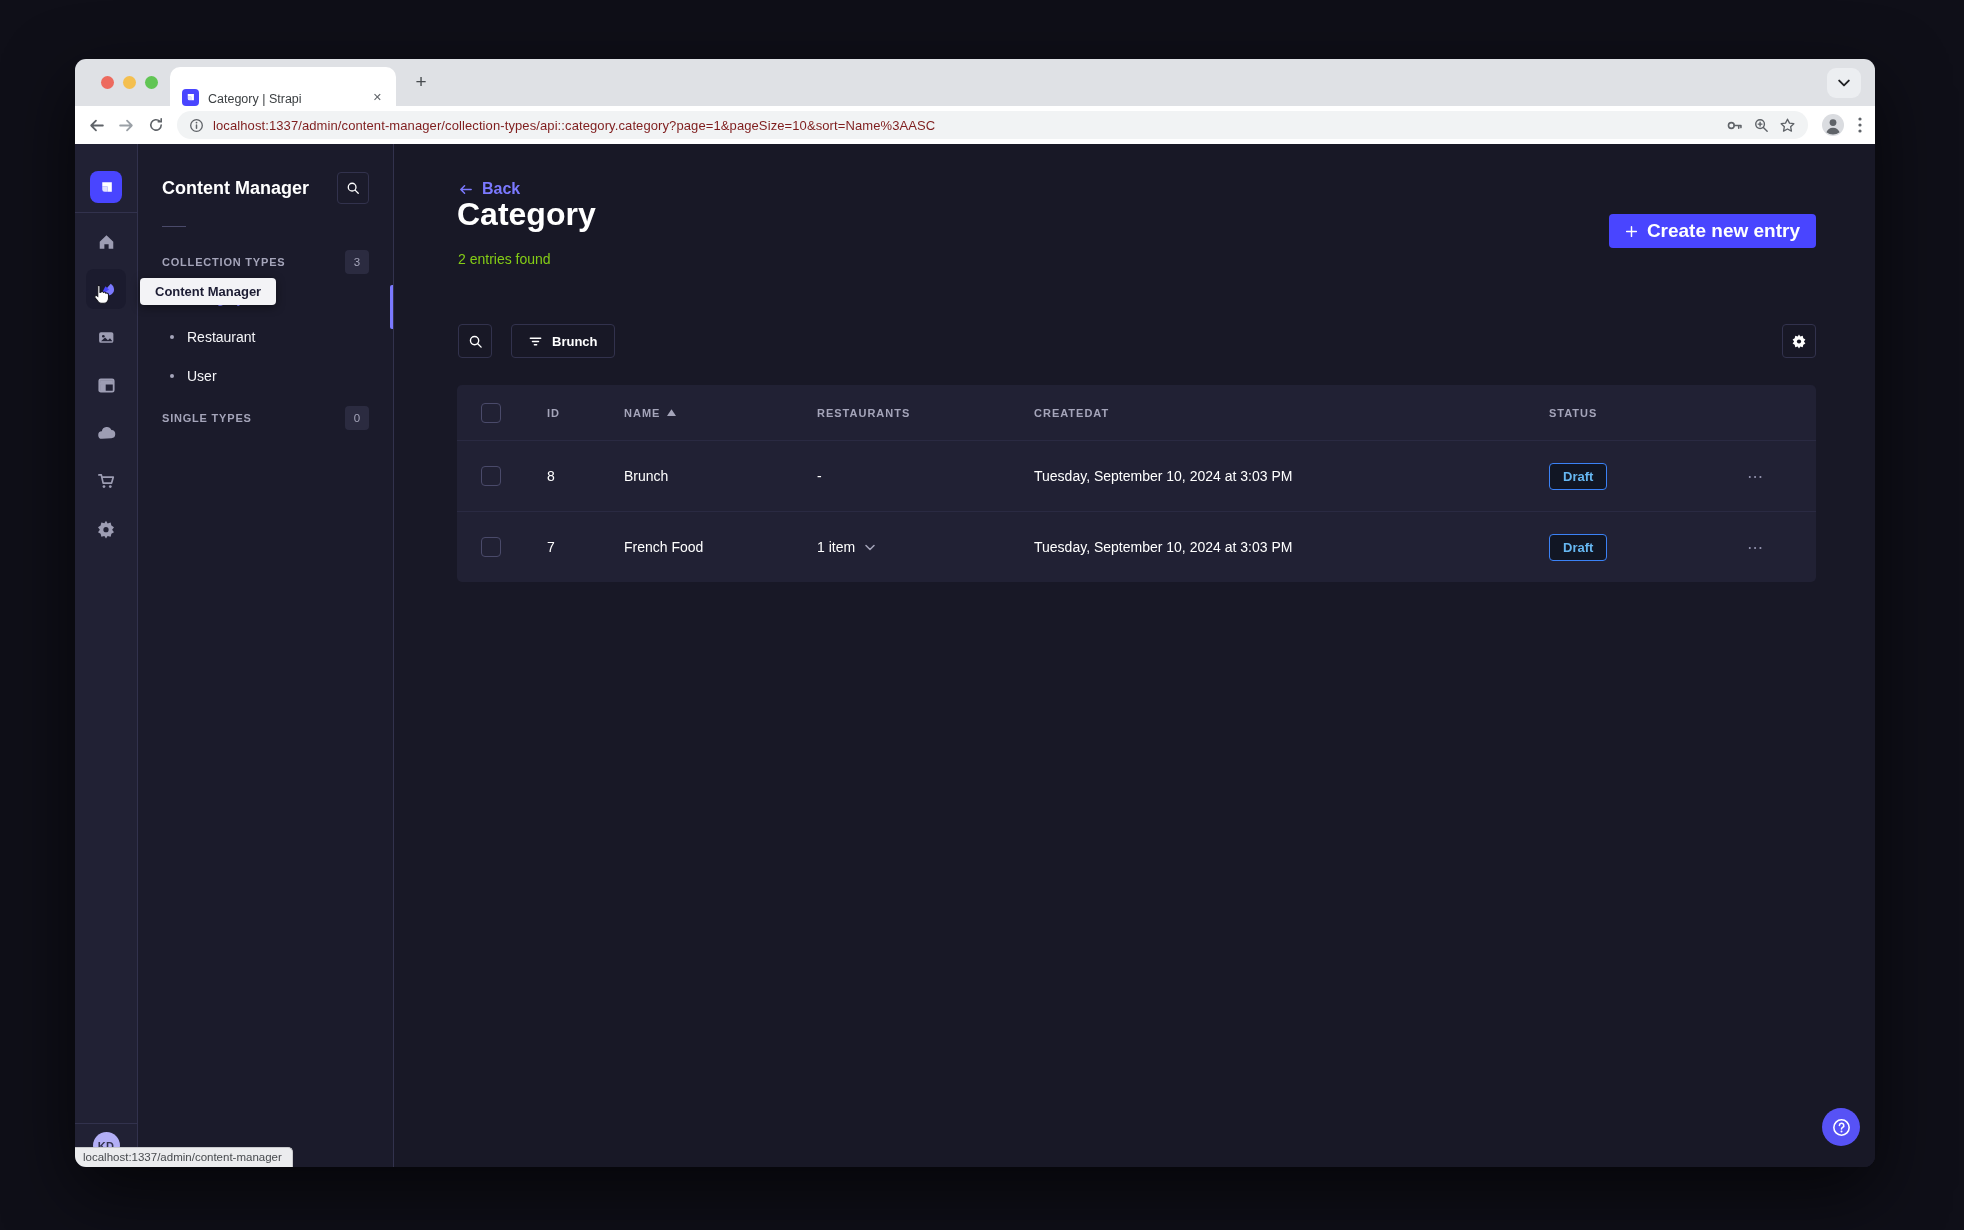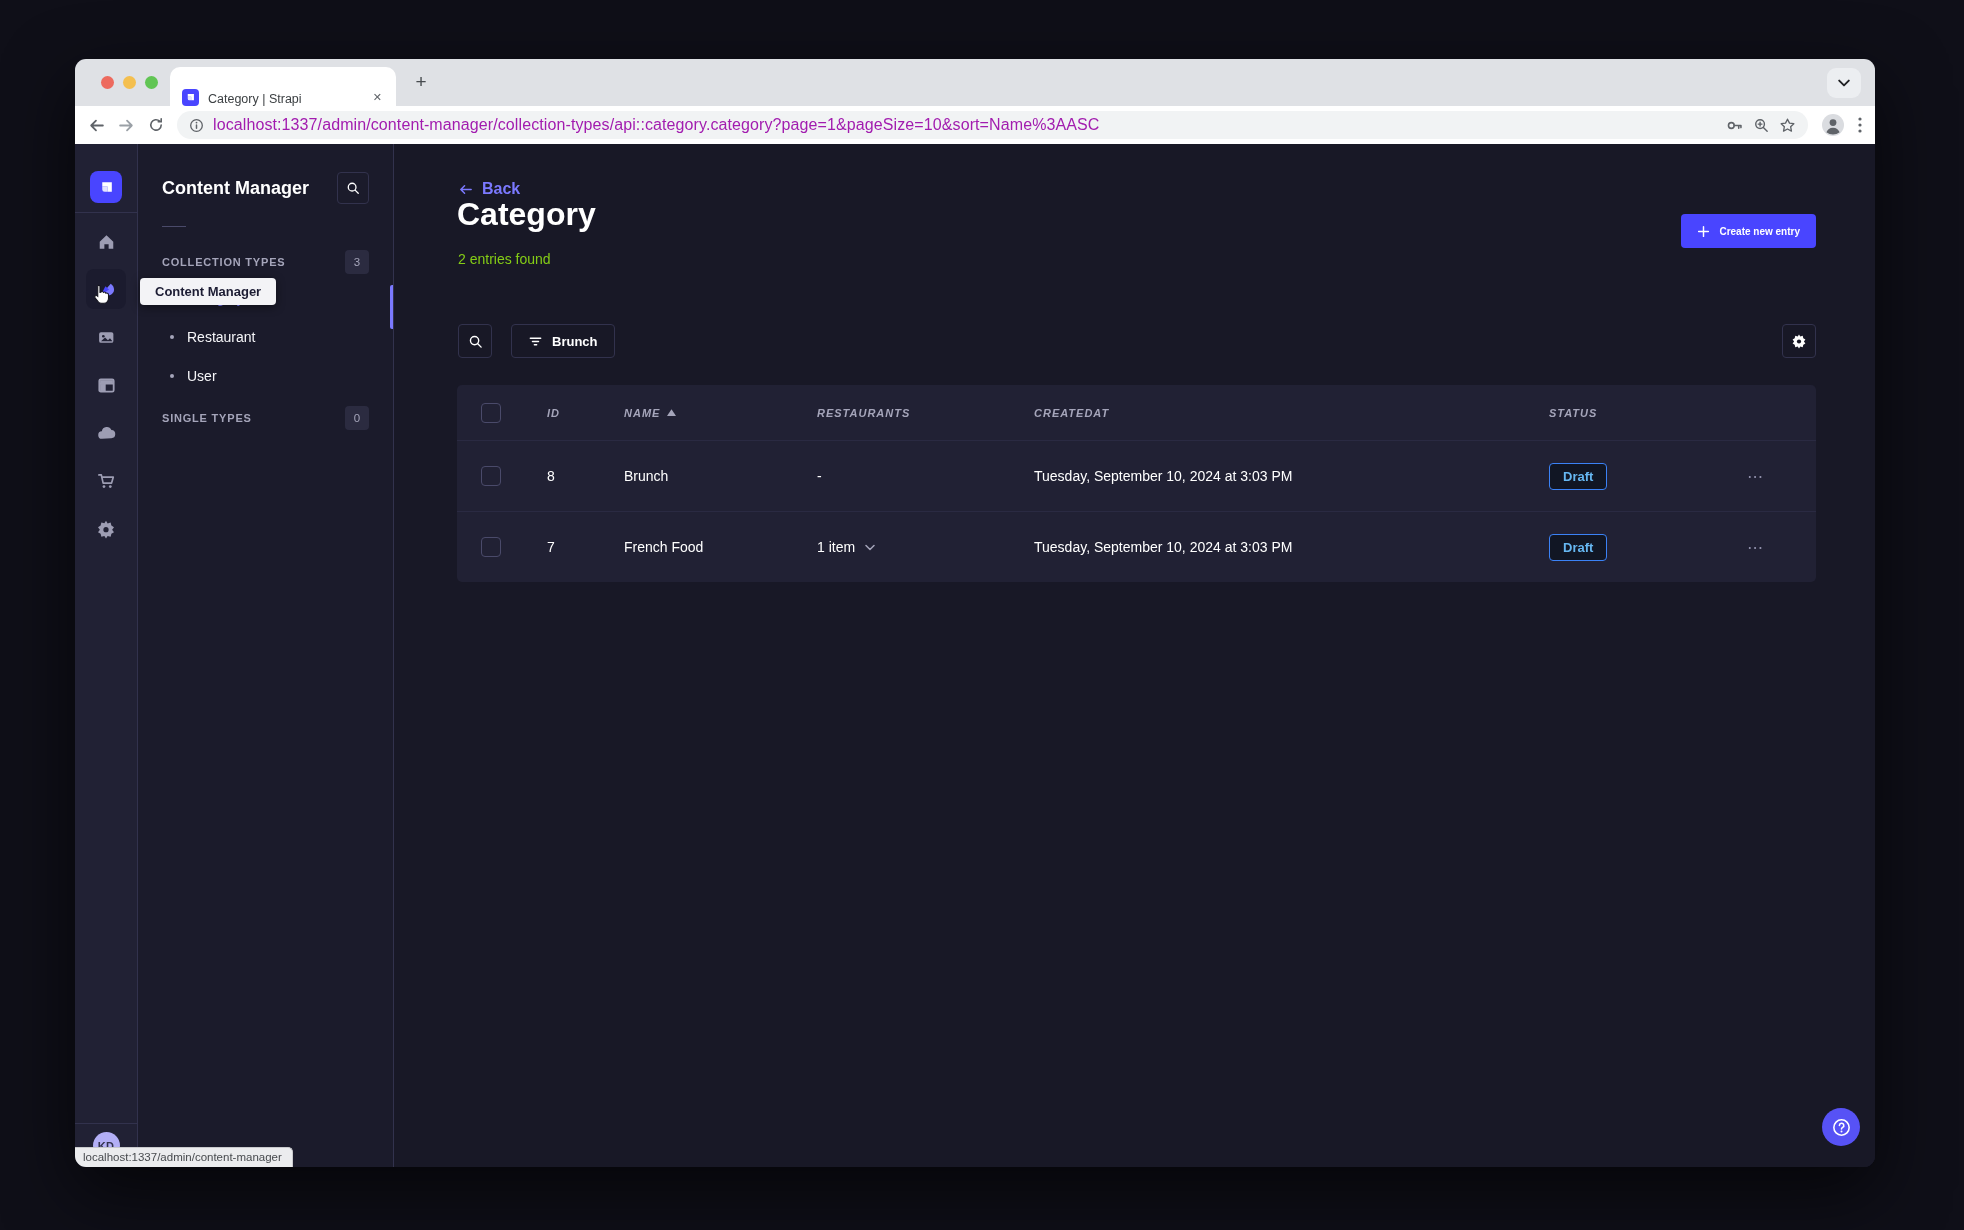--- a/index.html
+++ b/index.html
@@ -33,21 +33,21 @@
     background:#eceef1; display:grid; place-items:center; color:#202124;
   }
   .urlbar {
     height:38px; background:#fff; display:flex; align-items:center; padding:0 13px; gap:13px;
   }
   .navicon { color:#5f6368; display:grid; place-items:center; }
   .omnibox {
     flex:1; height:28px; border-radius:14px; background:#f1f3f4;
     display:flex; align-items:center; gap:9px; padding:0 12px;
   }
-  .url-text { flex:1; font-size:16px; color:#a21caf; white-space:nowrap; overflow:hidden; letter-spacing:.1px; }
+  .url-text { flex:1; font-size:13px; color:#7f1d1d; white-space:nowrap; overflow:hidden; letter-spacing:.1px; }
   .omni-ic { color:#5f6368; display:grid; place-items:center; flex:none; }
   .profile-ic, .kebab-ic { color:#5f6368; display:grid; place-items:center; }
   
   .app { position:relative; display:flex; height:1023px; background:#181826; }
   .rail {
     width:63px; flex:none; background:#212134; border-right:1px solid #32324d;
     display:flex; flex-direction:column; align-items:center; position:relative;
   }
   .logo { margin-top:27px; width:32px; height:32px; border-radius:8px; background:#4945ff; display:grid; place-items:center; }
   .rail-div { width:100%; border-top:1px solid #32324d; margin-top:9px; }
@@ -105,41 +105,41 @@
   .main { flex:1; position:relative; background:#181826; }
   .back-link {
     position:absolute; left:64px; top:36px; display:flex; align-items:center; gap:9px;
     color:#7b79ff; font-size:16px; font-weight:bold;
   }
   .page-title { position:absolute; left:63px; top:52px; font-size:32px; font-weight:bold; color:#fff; }
   .page-subtitle { position:absolute; left:64px; top:107px; font-size:14px; color:#84cc16; }
   .create-btn {
     position:absolute; right:59px; top:70px; height:34px;
     background:#4945ff; border:none; border-radius:4px; color:#fff;
-    font-size:10px; font-weight:bold; display:flex; align-items:center; gap:9px; padding:0 16px;
+    font-size:19px; font-weight:bold; display:flex; align-items:center; gap:9px; padding:0 16px;
     font-family:inherit;
   }
   .toolbar-search { position:absolute; left:64px; top:180px; width:34px; height:34px; }
   .filters-btn {
     position:absolute; left:117px; top:180px; height:34px; border-radius:4px;
     border:1px solid #32324d; background:transparent; color:#fff;
     font-size:13px; font-weight:bold; display:flex; align-items:center; gap:9px; padding:0 16px;
     font-family:inherit;
   }
   .view-settings { position:absolute; right:59px; top:180px; width:34px; height:34px; }
   
   .table-card {
     position:absolute; left:63px; right:59px; top:241px; height:197px;
     background:#212134; border-radius:5px; overflow:hidden;
   }
   .tr {
     display:grid; grid-template-columns:66px 77px 193px 217px 515px 198px 1fr;
     align-items:center; padding:0 24px;
   }
-  .tr.head { height:55px;font-style:italic; }
+  .tr.head { height:55px; }
   .tr.row { height:71px; border-top:1px solid #2a2a42; }
   .th { font-size:11px; color:#a5a5ba; letter-spacing:1px; font-weight:bold; display:flex; align-items:center; gap:7px; }
   .td { font-size:14px; color:#fff; display:flex; align-items:center; gap:7px; }
   .checkbox { width:20px; height:20px; border:1px solid #4a4a6a; border-radius:4px; background:transparent; }
   .status-badge {
     display:inline-block; padding:5px 13px; border-radius:4px;
     border:1px solid #3b82f6; background:#111624; color:#66b7f1;
     font-size:13px; font-weight:bold;
   }
   .row-actions { justify-self:end; margin-right:36px; color:#8e8ea9; font-size:16px; letter-spacing:2px; }

